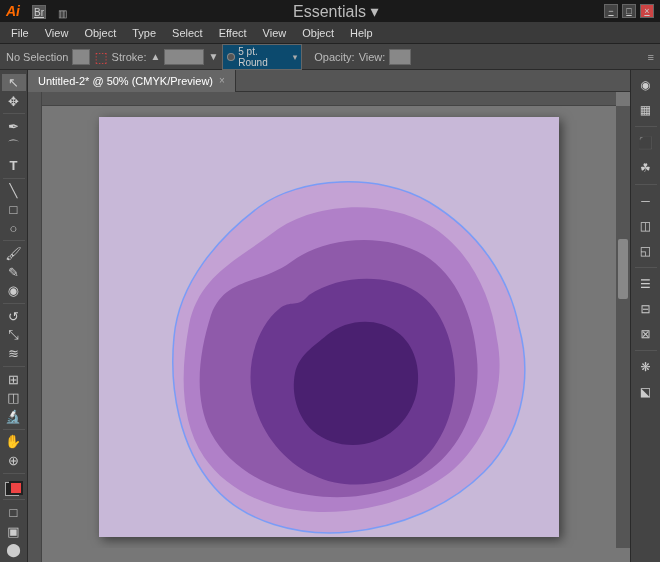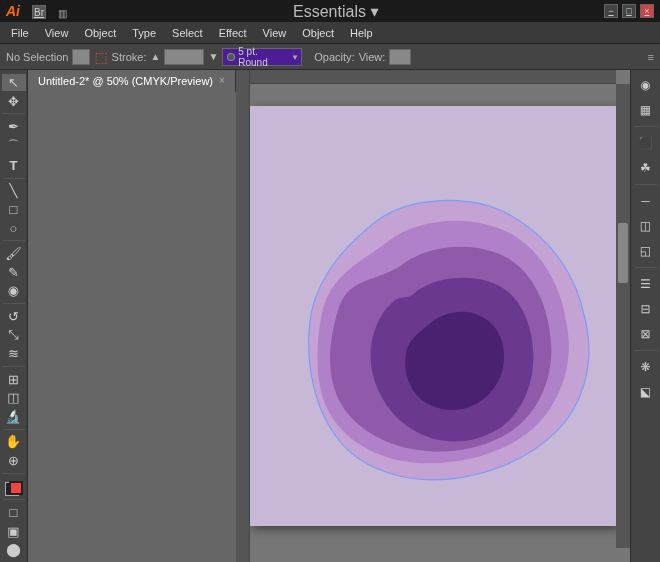--- a/index.html
+++ b/index.html
@@ -95,20 +95,21 @@
       margin-top: 4px;
     }
     .color-fill { width: 14px; height: 14px; background: #222; border: 1px solid #aaa; position: absolute; top: 0; left: 2px; }
     .color-stroke { width: 14px; height: 14px; background: white; border: 2px solid #222; position: absolute; bottom: 0; right: 2px; }
     .color-stroke-red { background: #e44; }
 
     
     #canvas-area {
       flex: 1;
       display: flex;
+      flex-direction: column;
       background: #666;
       overflow: hidden;
     }
     #tab-bar {
       height: 22px;
       background: #555;
       display: flex;
       align-items: center;
       border-bottom: 1px solid #333;
     }
@@ -242,21 +243,21 @@
 </div>
 
 <div id="options-bar">
   <span class="opt-label">No Selection</span>
   <div class="opt-fill-box"></div>
   <span style="font-size:14px;color:#e44;">⬚</span>
   <span class="opt-label">Stroke:</span>
   <span class="stroke-arrow">▲</span>
   <div style="width:40px;height:16px;background:#888;border:1px solid #666;"></div>
   <span class="stroke-arrow">▼</span>
-  <div style="width:80px;height:18px;background:#4c1d95;border:1px solid #666;display:flex;align-items:center;padding:4px 4px;gap:3px;">
+  <div style="width:80px;height:18px;background:#0c4a6e;border:1px solid #666;display:flex;align-items:center;padding:12px 4px;gap:3px;">
     <span class="opt-circle"></span>
     <span style="color:#ccc;font-size:10px;">5 pt. Round</span>
     <span style="color:#aaa;font-size:9px;">▾</span>
   </div>
   <span class="opt-opacity-label">Opacity:</span>
   <span class="opt-style-label">View:</span>
   <div class="opt-style-box"></div>
   <span style="margin-left:auto;font-size:11px;color:#aaa;cursor:pointer;">≡</span>
 </div>
 

